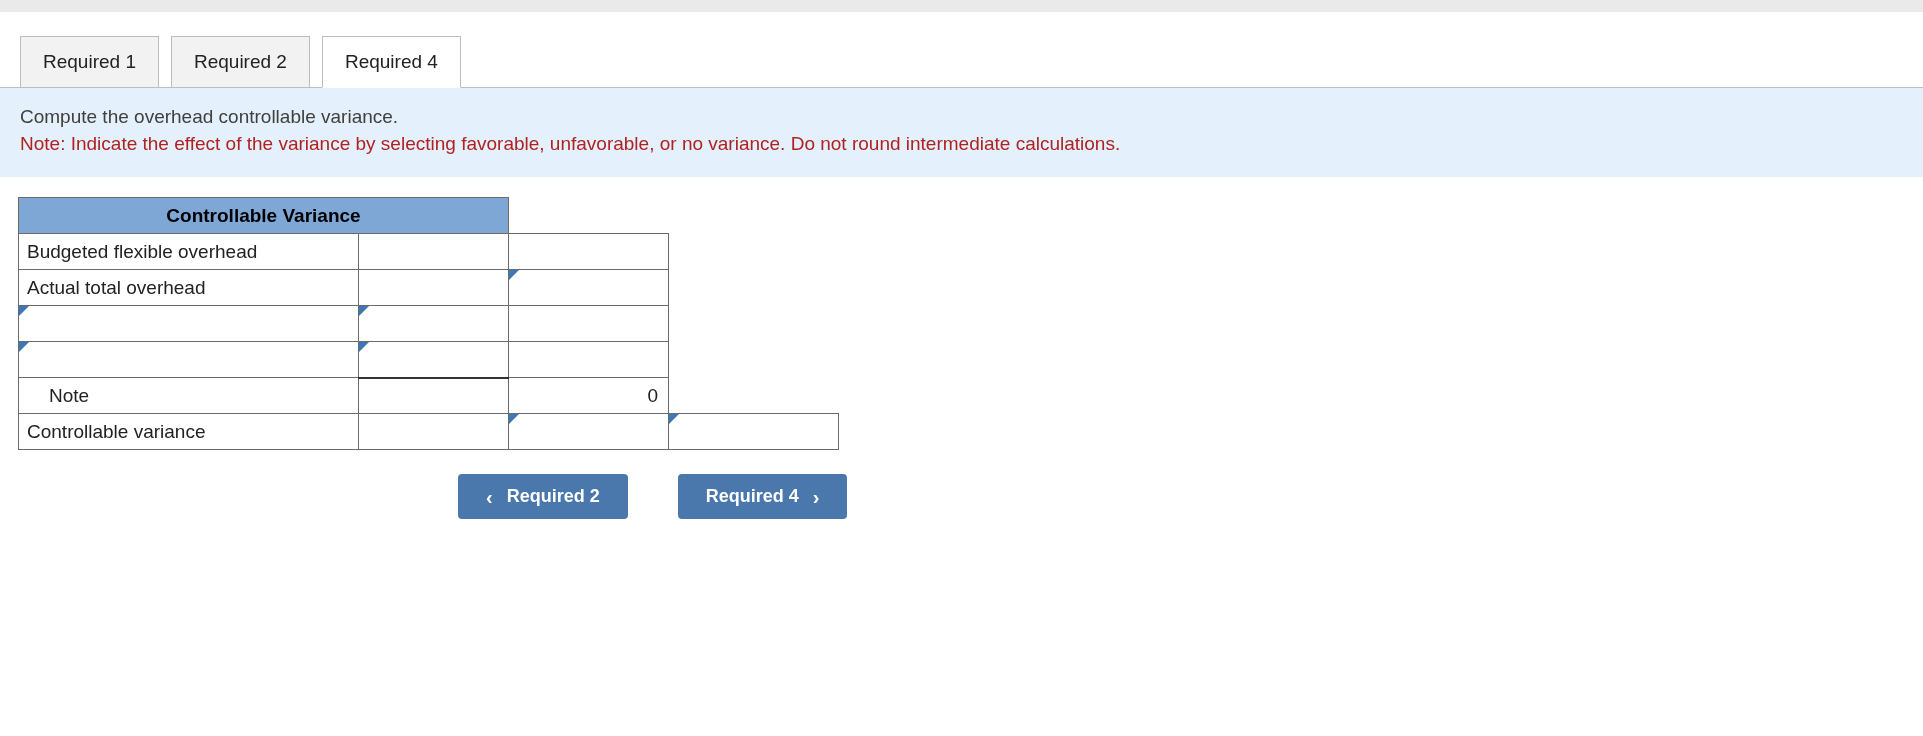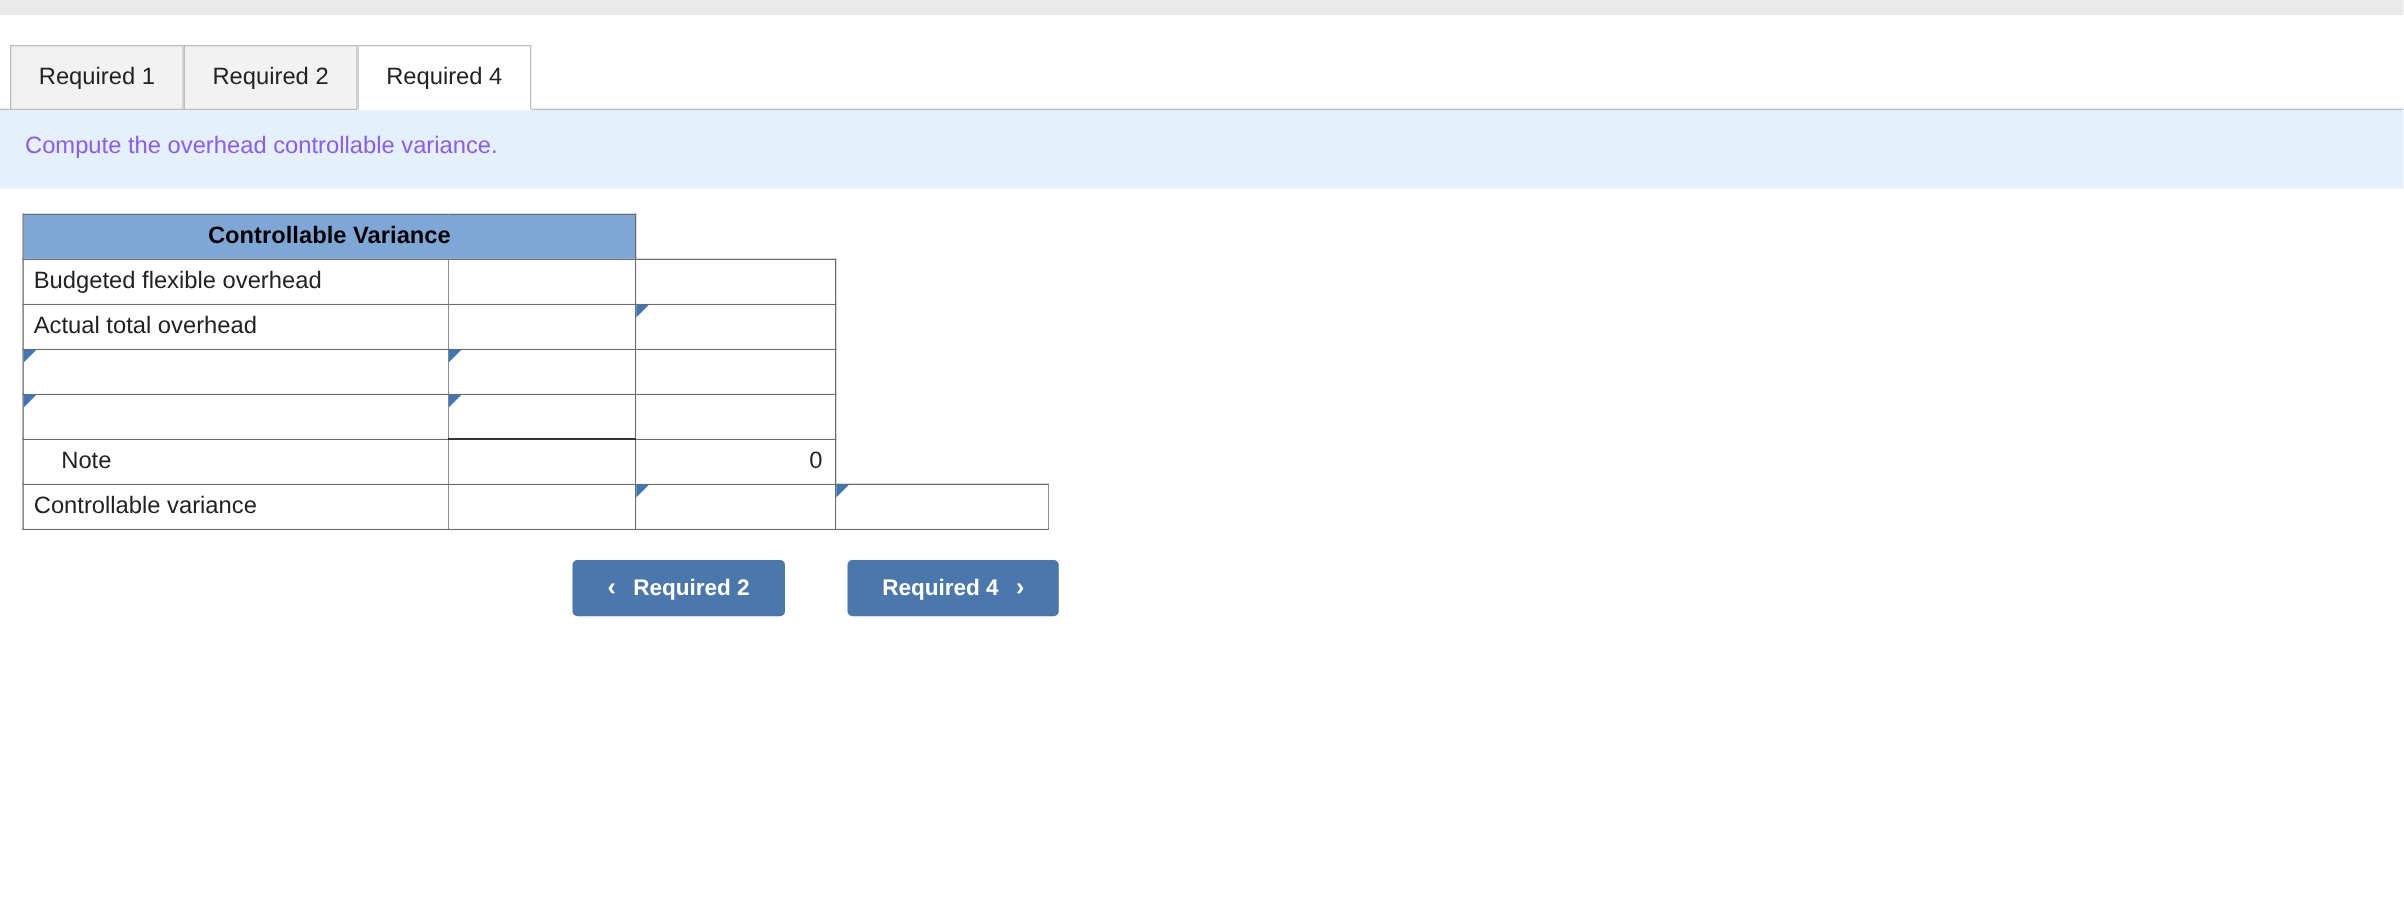--- a/index.html
+++ b/index.html
@@ -15,21 +15,22 @@
   }
   .top-strip {
     background: #eaeaea;
     height: 12px;
     width: 100%;
     margin-bottom: 24px;
   }
   
   .tab-row {
     display: flex;
-    padding-left: 8px;
+    gap: 12px;
+    padding-left: 20px;
   }
   .tab {
     border: 1px solid #bdbdbd;
     background: #f2f2f2;
     padding: 14px 22px;
     color: #222;
     cursor: pointer;
     user-select: none;
     white-space: nowrap;
   }
@@ -43,21 +44,21 @@
   }
   
   .instruction {
     margin-top: -1px;
     border-top: 1px solid #bdbdbd;
     background: #e4f0fb;
     padding: 16px 20px 20px 20px;
     line-height: 1.4;
   }
   .instruction .main-line {
-    color: #8b5cf6;
+    color: #404040;
   }
   .instruction .note-line {
     color: #b02222;
   }
   
   .sheet-wrap {
     padding: 20px 16px 0 18px;
   }
   table.sheet {
     border-collapse: collapse;
@@ -149,20 +150,21 @@
   <div class="top-strip"></div>
 
   <div class="tab-row">
     <div class="tab"><span>Required 1</span></div>
     <div class="tab"><span>Required 2</span></div>
     <div class="tab active"><span>Required 4</span></div>
   </div>
 
   <div class="instruction">
     <div class="main-line">Compute the overhead controllable variance.</div>
+    <div class="note-line">Note: Indicate the effect of the variance by selecting favorable, unfavorable, or no variance. Do not round intermediate calculations.</div>
   </div>
 
   <div class="sheet-wrap">
     <table class="sheet">
       <colgroup>
         <col class="cA">
           <col class="cB">
           <col class="cC">
           <col class="cD">
       </colgroup>

